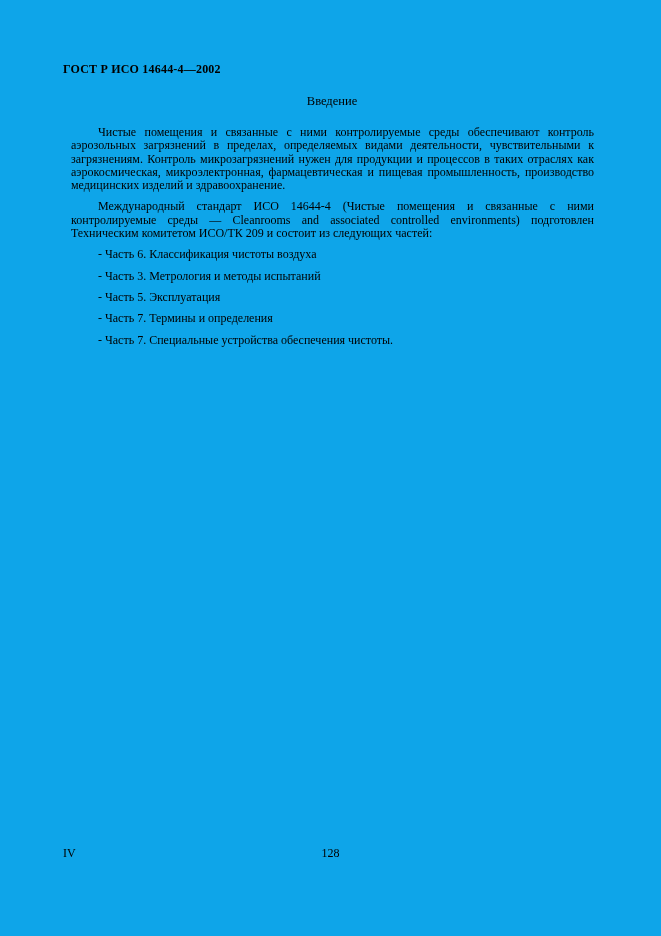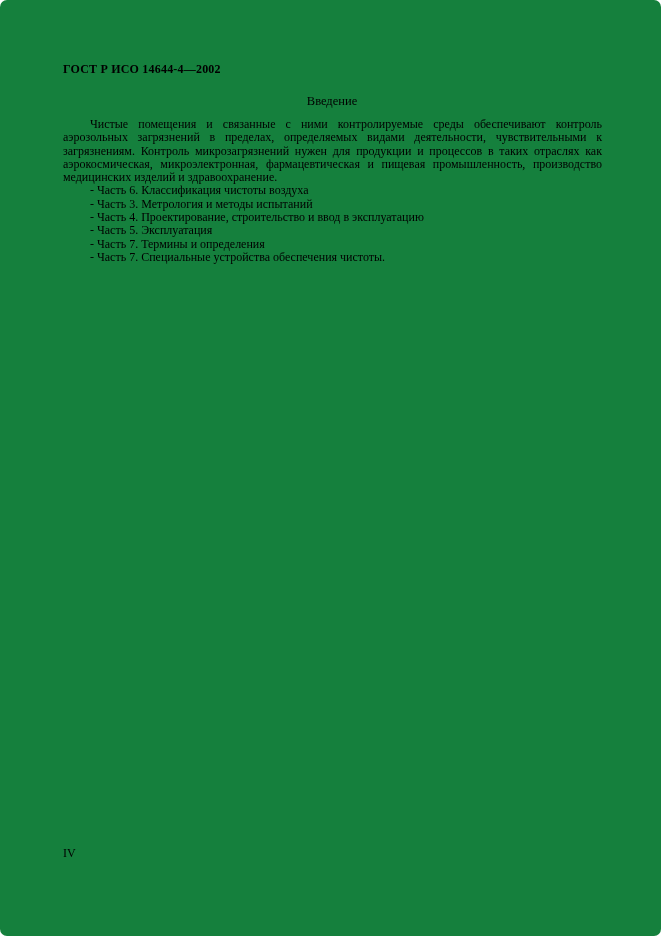--- a/index.html
+++ b/index.html
@@ -8,22 +8,21 @@
     width: 661px;
     height: 936px;
     position: relative;
     overflow: hidden;
     font-family: "Liberation Serif", "DejaVu Serif", serif;
     color: #000000;
   }
   .page {
     position: absolute;
     inset: 0;
-    background: #15803d;
-    border-radius: 7px;
+    background: #0ea5e9;
   }
   .doc-header {
     position: absolute;
     left: 63px;
     top: 62px;
     font-size: 12px;
     font-weight: bold;
     letter-spacing: 0.2px;
     white-space: nowrap;
   }
@@ -37,21 +36,21 @@
   }
   .doc-body {
     position: absolute;
     left: 63px;
     right: 59px;
     top: 118px;
     font-size: 12px;
     line-height: 13.3px;
   }
   .doc-body p {
-    margin: 0;
+    margin: 8px;
     text-indent: 27px;
     text-align: justify;
   }
   .doc-footer-roman {
     position: absolute;
     left: 63px;
     top: 846px;
     font-size: 12px;
   }
   .doc-footer-num {
@@ -67,24 +66,25 @@
 <body>
 
 <div class="page">
 
   <div class="doc-header">ГОСТ Р ИСО 14644-4—2002</div>
 
   <div class="doc-title">Введение</div>
 
   <div class="doc-body">
     <p>Чистые помещения и связанные с ними контролируемые среды обеспечивают контроль аэрозольных загрязнений в пределах, определяемых видами деятельности, чувствительными к загрязнениям. Контроль микрозагрязнений нужен для продукции и процессов в таких отраслях как аэрокосмическая, микроэлектронная, фармацевтическая и пищевая промышленность, производство медицинских изделий и здравоохранение.</p>
+    <p>Международный стандарт ИСО 14644-4 (Чистые помещения и связанные с ними контролируемые среды — Cleanrooms and associated controlled environments) подготовлен Техническим комитетом ИСО/ТК 209 и состоит из следующих частей:</p>
     <p>- Часть 6. Классификация чистоты воздуха</p>
     <p>- Часть 3. Метрология и методы испытаний</p>
-    <p>- Часть 4. Проектирование, строительство и ввод в эксплуатацию</p>
     <p>- Часть 5. Эксплуатация</p>
     <p>- Часть 7. Термины и определения</p>
     <p>- Часть 7. Специальные устройства обеспечения чистоты.</p>
   </div>
 
   <div class="doc-footer-roman">IV</div>
 
+  <div class="doc-footer-num">128</div>
 
 </div>
 
 </body></html>

